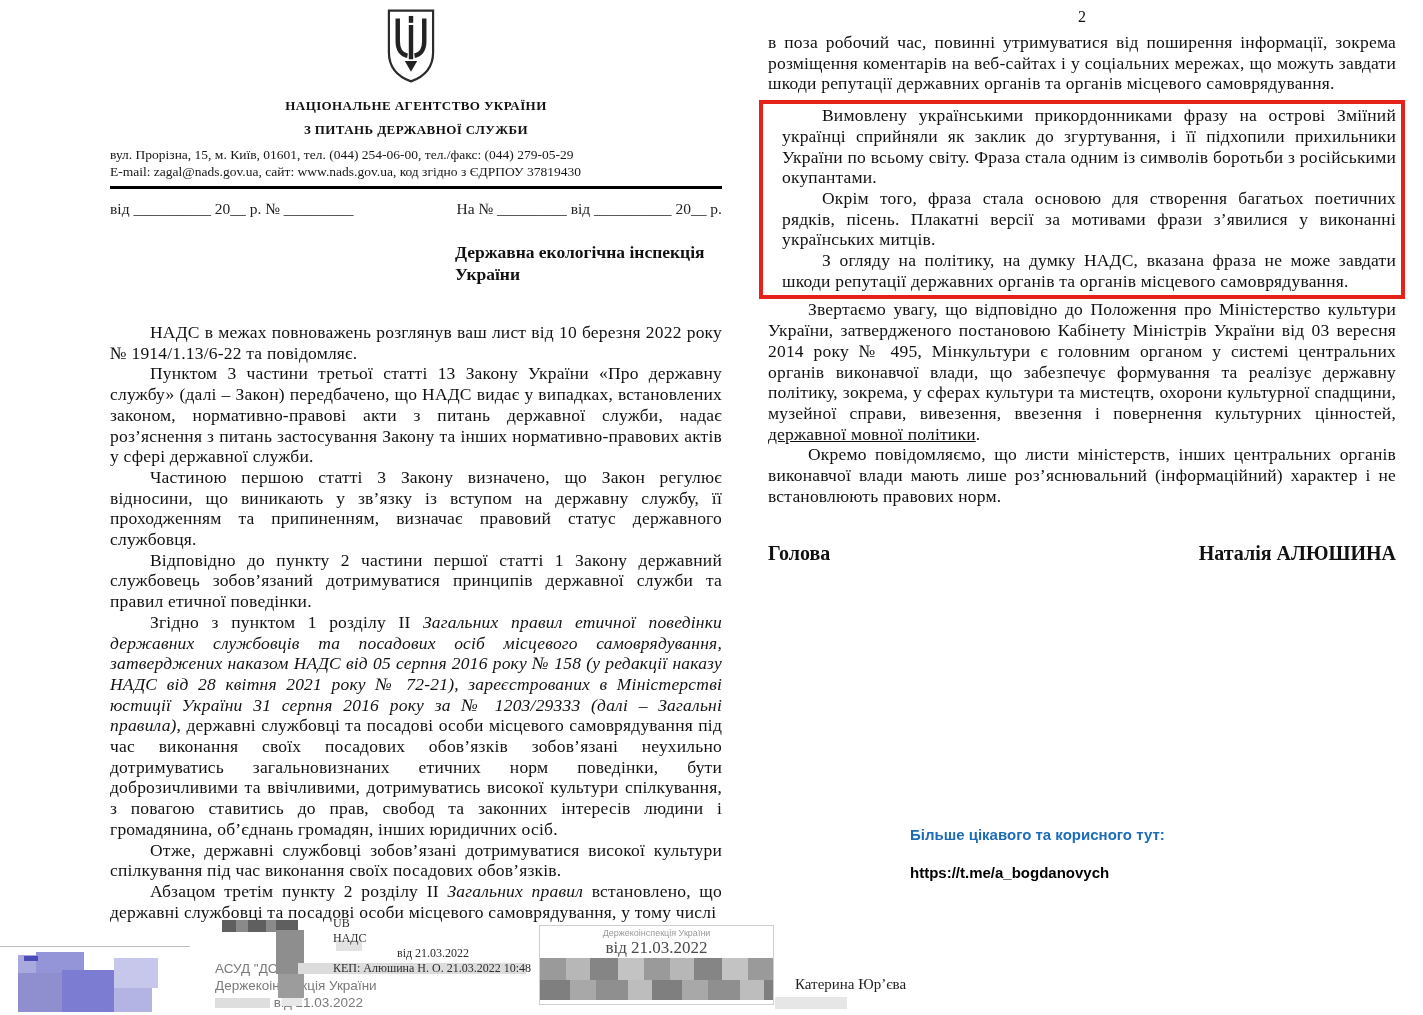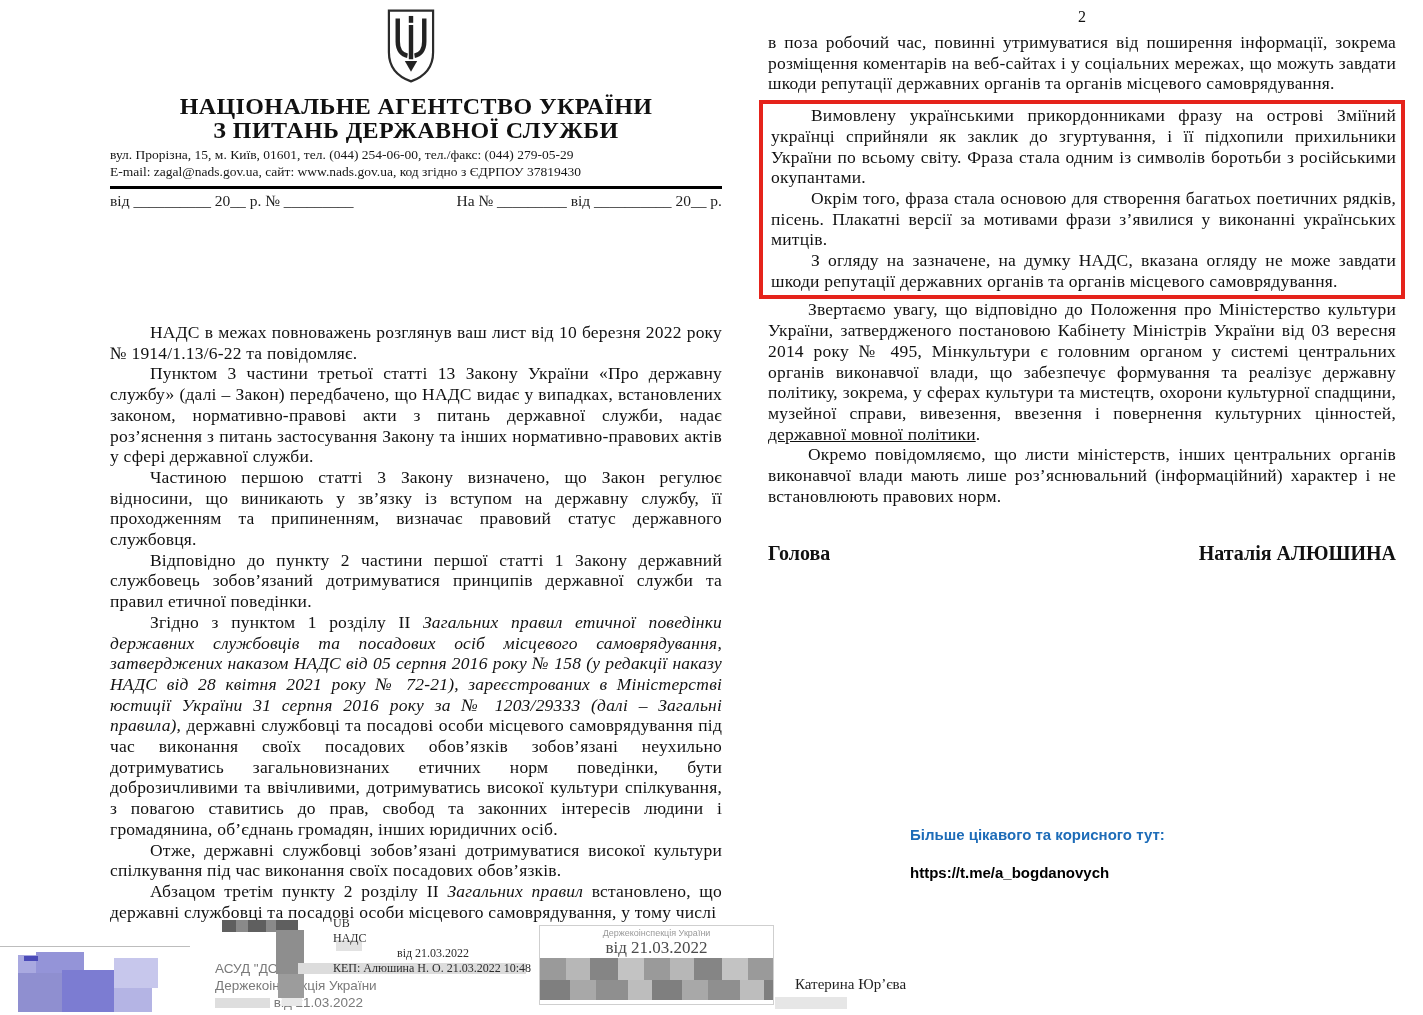--- a/index.html
+++ b/index.html
@@ -1,36 +1,36 @@
 <!DOCTYPE html>
 <html><head>
 <meta charset="utf-8">
 <style>
   html,body{margin:0;padding:0;background:#fff;}
   #page{position:relative;width:1423px;height:1015px;background:#ffffff;overflow:hidden;
         font-family:"Liberation Serif", serif;color:#111;}
   
   .lp{position:absolute;left:110px;width:612px;}
   #emblem{position:absolute;left:384px;top:8px;width:54px;height:76px;}
-  #orgname{top:94px;text-align:center;font-weight:bold;font-size:24px;line-height:24px;letter-spacing:.4px;}
+  #orgname{top:94px;text-align:center;font-weight:bold;font-size:13px;line-height:24px;letter-spacing:.4px;}
   #addr{top:146px;text-align:left;font-size:13.5px;line-height:17px;color:#161616;}
   #rule{top:186px;height:3px;background:#000;}
-  #refline{top:192px;display:flex;justify-content:space-between;font-size:15.5px;color:#222;}
+  #refline{top:200px;display:flex;justify-content:space-between;font-size:15.5px;color:#222;}
   #addressee{position:absolute;left:455px;top:241px;width:258px;font-weight:bold;font-size:17.5px;line-height:22px;}
   
   .body-col p{margin:0;text-align:justify;text-indent:40px;font-size:17.5px;line-height:20.7px;letter-spacing:.2px;}
   .body-col p.noindent{text-indent:0;}
   #left-body{top:322px;}
   .ital{font-style:italic;}
   .uline{text-decoration:underline;}
   
   .rp{position:absolute;left:768px;width:628px;}
   #pagenum{top:8px;text-align:center;font-size:16px;}
   #right-body{top:32px;}
-  #redbox{border:4px solid #e5231b;margin:6px -9px 0 -9px;padding:1px 5px 4px 8px;}
+  #redbox{border:4px solid #e5231b;margin:6px -9px 0 -9px;padding:1px 5px 4px 19px;}
   #sigrow{display:flex;justify-content:space-between;font-weight:bold;font-size:20px;margin-top:36px;}
   
   #promo{position:absolute;left:910px;top:826px;font-family:"Liberation Sans",sans-serif;
          font-weight:bold;font-size:15px;color:#1d6cb8;}
   #promo .l2{margin-top:21px;}
   #promo a{color:#000000;text-decoration:none;}
   
   .px{position:absolute;}
   #foot-line{left:0;top:946px;width:190px;height:1px;background:#bdbdbd;}
   .sans-gray{font-family:"Liberation Sans",sans-serif;color:#7a7a7a;}
@@ -73,40 +73,41 @@
     <div>E-mail: zagal@nads.gov.ua, сайт: www.nads.gov.ua, код згідно з ЄДРПОУ 37819430</div>
   </div>
 
   <div class="lp" id="rule"></div>
 
   <div class="lp" id="refline">
     <span>від __________ 20__ р. № _________</span>
     <span>На № _________ від __________ 20__ р.</span>
   </div>
 
+  <div id="addressee">Державна екологічна інспекція України</div>
 
   <div class="lp body-col" id="left-body">
     <p>НАДС в межах повноважень розглянув ваш лист від 10 березня 2022 року № 1914/1.13/6-22 та повідомляє.</p>
     <p>Пунктом 3 частини третьої статті 13 Закону України «Про державну службу» (далі – Закон) передбачено, що НАДС видає у випадках, встановлених законом, нормативно-правові акти з питань державної служби, надає роз’яснення з питань застосування Закону та інших нормативно-правових актів у сфері державної служби.</p>
     <p>Частиною першою статті 3 Закону визначено, що Закон регулює відносини, що виникають у зв’язку із вступом на державну службу, її проходженням та припиненням, визначає правовий статус державного службовця.</p>
     <p>Відповідно до пункту 2 частини першої статті 1 Закону державний службовець зобов’язаний дотримуватися принципів державної служби та правил етичної поведінки.</p>
     <p><span>Згідно з пунктом 1 розділу II </span><span class="ital">Загальних правил етичної поведінки державних службовців та посадових осіб місцевого самоврядування, затверджених наказом НАДС від 05 серпня 2016 року № 158 (у редакції наказу НАДС від 28 квітня 2021 року № 72-21), зареєстрованих в Міністерстві юстиції України 31 серпня 2016 року за № 1203/29333 (далі – Загальні правила),</span><span> державні службовці та посадові особи місцевого самоврядування під час виконання своїх посадових обов’язків зобов’язані неухильно дотримуватись загальновизнаних етичних норм поведінки, бути доброзичливими та ввічливими, дотримуватись високої культури спілкування, з повагою ставитись до прав, свобод та законних інтересів людини і громадянина, об’єднань громадян, інших юридичних осіб.</span></p>
     <p>Отже, державні службовці зобов’язані дотримуватися високої культури спілкування під час виконання своїх посадових обов’язків.</p>
     <p><span>Абзацом третім пункту 2 розділу II </span><span class="ital">Загальних правил</span><span> встановлено, що державні службовці та посадові особи місцевого самоврядування, у тому числі</span></p>
   </div>
 
   <div class="rp" id="pagenum">2</div>
 
   <div class="rp body-col" id="right-body">
     <p class="noindent">в поза робочий час, повинні утримуватися від поширення інформації, зокрема розміщення коментарів на веб-сайтах і у соціальних мережах, що можуть завдати шкоди репутації державних органів та органів місцевого самоврядування.</p>
 
     <div id="redbox">
       <p>Вимовлену українськими прикордонниками фразу на острові Зміїний українці сприйняли як заклик до згуртування, і її підхопили прихильники України по всьому світу. Фраза стала одним із символів боротьби з російськими окупантами.</p>
       <p>Окрім того, фраза стала основою для створення багатьох поетичних рядків, пісень. Плакатні версії за мотивами фрази з’явилися у виконанні українських митців.</p>
-      <p>З огляду на зазначене, на думку НАДС, вказана огляду не може завдати шкоди репутації державних органів та органів місцевого самоврядування.</p>
+      <p>З огляду на політику, на думку НАДС, вказана фраза не може завдати шкоди репутації державних органів та органів місцевого самоврядування.</p>
     </div>
 
     <p><span>Звертаємо увагу, що відповідно до Положення про Міністерство культури України, затвердженого постановою Кабінету Міністрів України від 03 вересня 2014 року № 495, Мінкультури є головним органом у системі центральних органів виконавчої влади, що забезпечує формування та реалізує державну політику, зокрема, у сферах культури та мистецтв, охорони культурної спадщини, музейної справи, вивезення, ввезення і повернення культурних цінностей, </span><span class="uline">державної мовної політики</span><span>.</span></p>
     <p>Окремо повідомляємо, що листи міністерств, інших центральних органів виконавчої влади мають лише роз’яснювальний (інформаційний) характер і не встановлюють правових норм.</p>
 
     <div id="sigrow">
       <span>Голова</span>
       <span>Наталія АЛЮШИНА</span>
     </div>
   </div>

